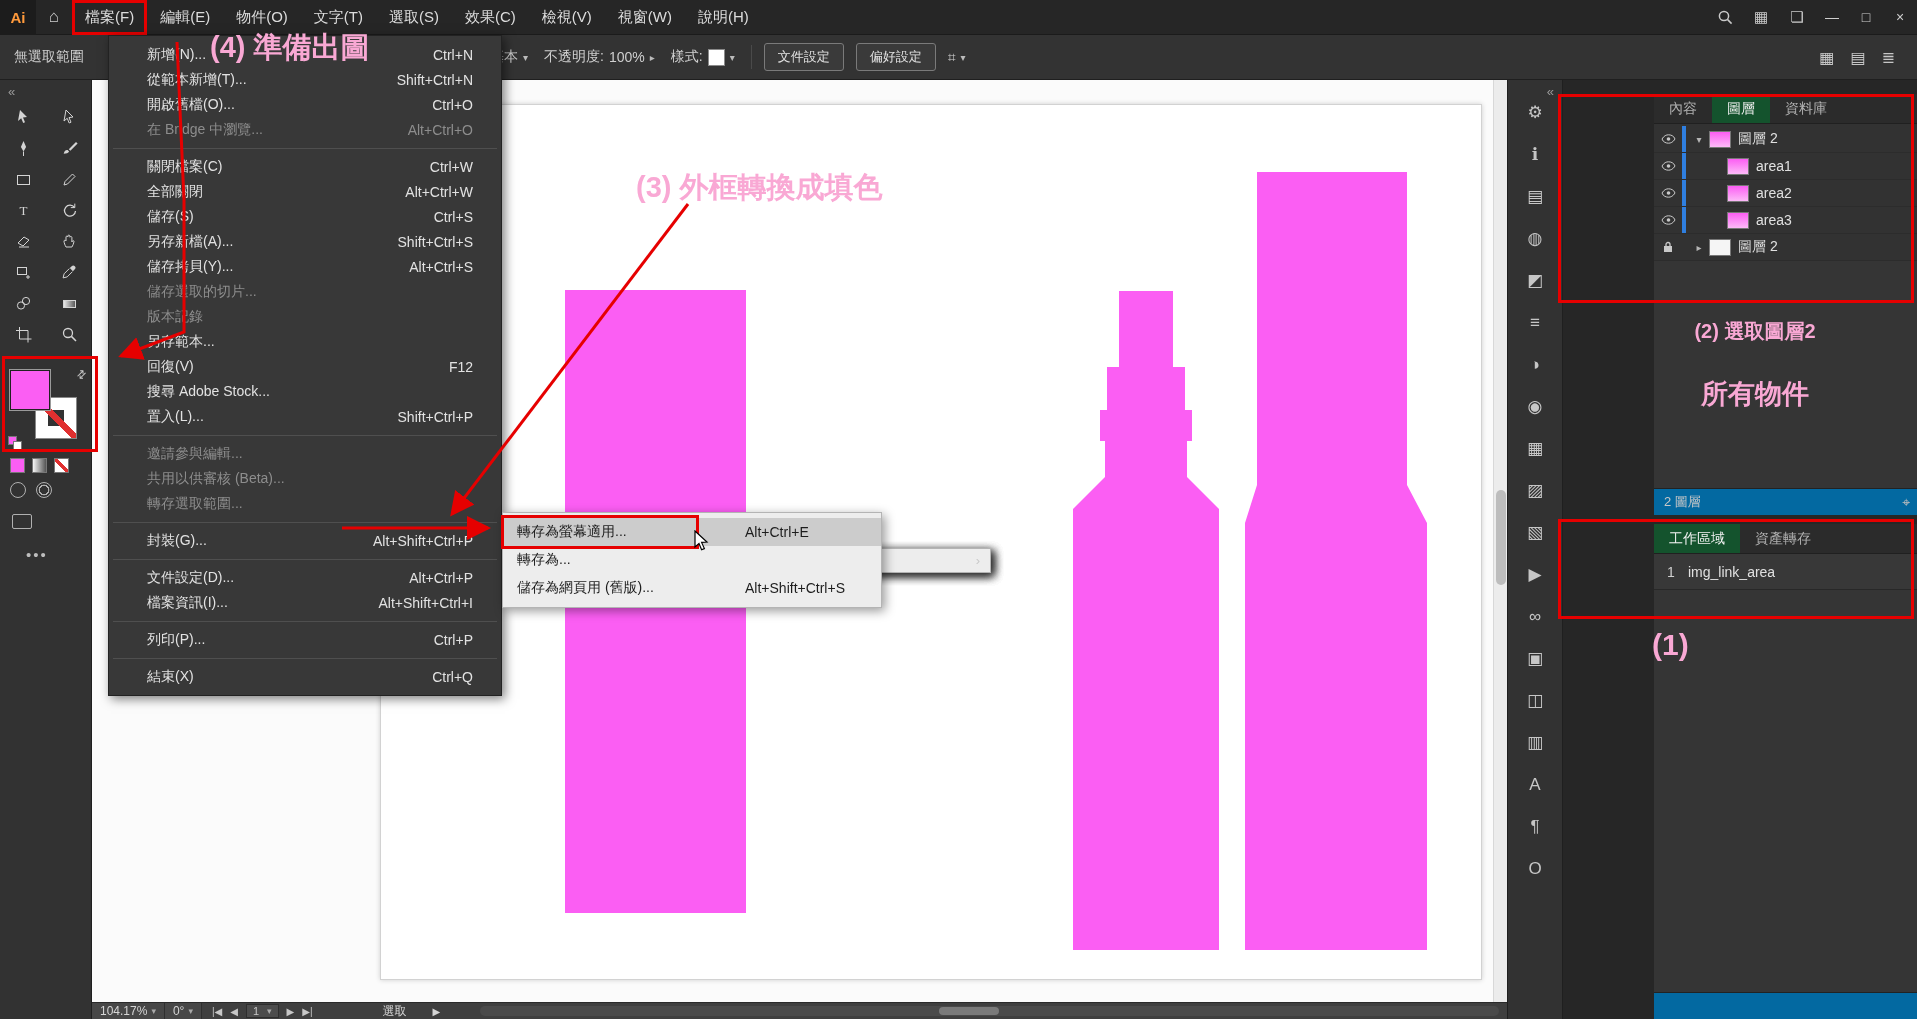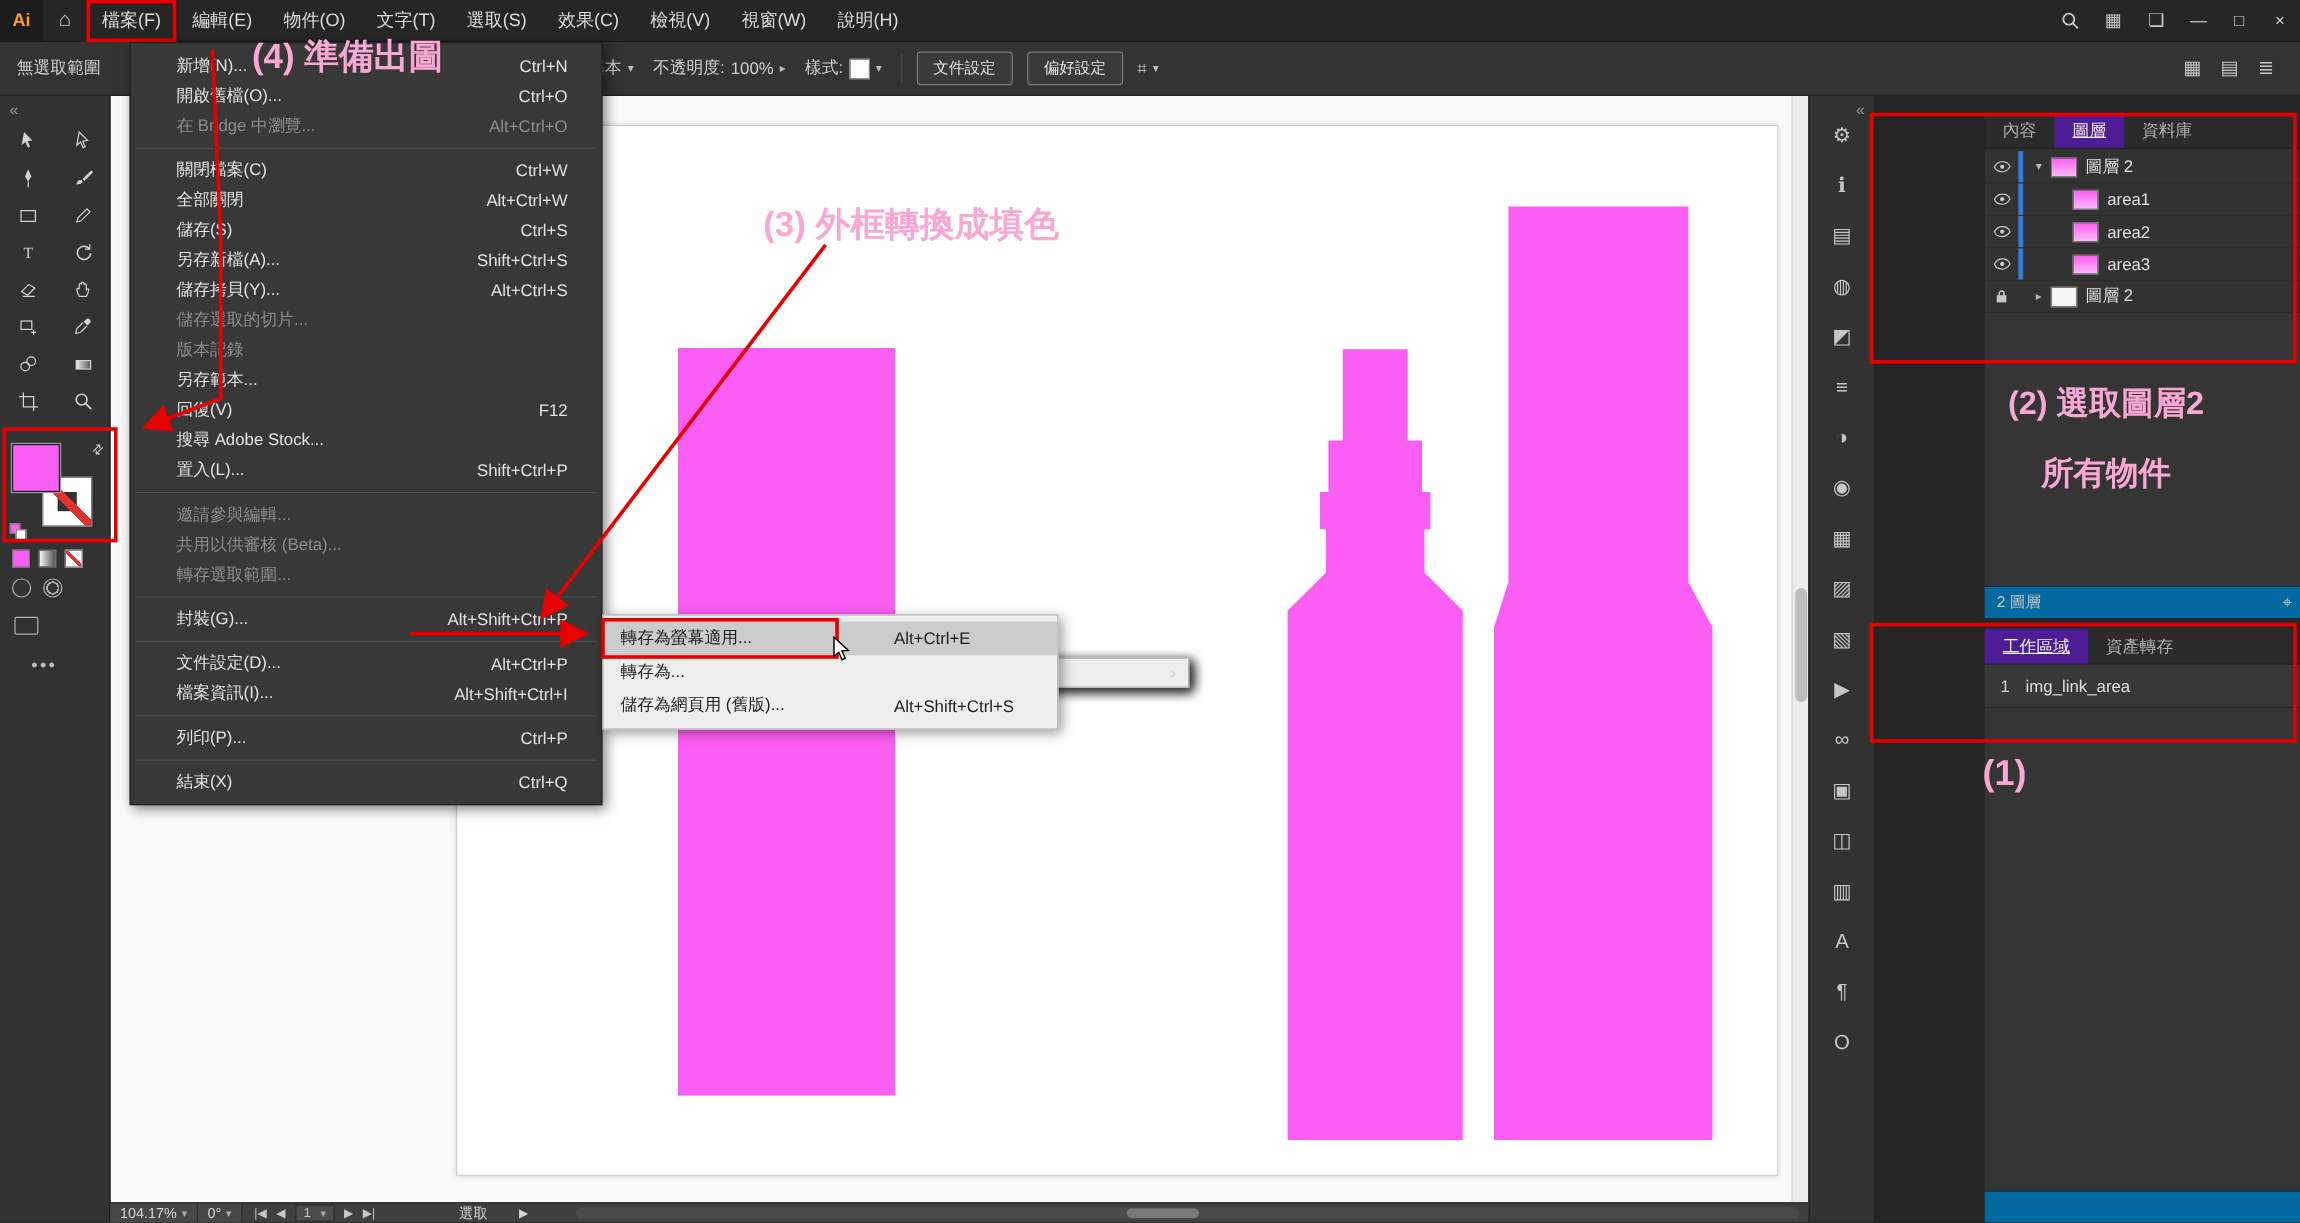--- a/index.html
+++ b/index.html
@@ -78,21 +78,21 @@
 .ps-collapse{align-self:flex-end;margin:4px 8px 2px 0;color:#9a9a9a;font-size:13px;}
 .ps-icon{width:34px;height:23px;margin-bottom:19px;display:flex;align-items:center;justify-content:center;font-size:17px;color:#c6c6c6;}
 
 
 .panels{position:absolute;left:1651px;top:80px;width:354px;height:939px;background:#262626;z-index:5;}
 .panel{position:absolute;left:3px;right:3px;background:#323232;display:flex;flex-direction:column;}
 .layers-panel{top:14px;height:421px;}
 .artboards-panel{top:444px;bottom:0;}
 .tabbar{height:30px;background:#2b2b2b;border-bottom:1px solid #202020;display:flex;align-items:stretch;font-size:14px;color:#b0b0b0;}
 .tab{padding:0 15px;display:flex;align-items:center;}
-.tab.active{background:#4c1d95;color:#f2f2f2;text-decoration:underline;}
+.tab.active{background:#14532d;color:#f2f2f2;}
 .tab-menu{margin-left:auto;display:flex;align-items:center;padding:0 10px;color:#bdbdbd;font-size:14px;}
 .rows{padding-top:2px;}
 .layer-row{height:27px;display:flex;align-items:center;border-bottom:1px solid #2c2c2c;font-size:14px;color:#e0e0e0;}
 .lr-eye,.lr-lock{width:28px;display:flex;justify-content:center;}
 .lr-lock{display:none;}
 .layer-row.locked .lr-lock{display:flex;}
 .lr-bar{width:4px;height:100%;background:#2f7fe0;margin-right:5px;}
 .layer-row.locked .lr-bar{visibility:hidden;}
 .lr-chev{width:16px;color:#b5b5b5;font-size:10px;text-align:center;}
 .layer-row.expanded .lr-chev::before{content:'▾';}
@@ -636,20 +636,25 @@
   </div>
 
   <div class="file-menu">
 
       <div class="fm-item">
         <span class="fm-label">新增(N)...</span>
         <span class="fm-shortcut">Ctrl+N</span>
 
       </div>
 
+      <div class="fm-item">
+        <span class="fm-label">從範本新增(T)...</span>
+        <span class="fm-shortcut">Shift+Ctrl+N</span>
+
+      </div>
 
       <div class="fm-item">
         <span class="fm-label">開啟舊檔(O)...</span>
         <span class="fm-shortcut">Ctrl+O</span>
 
       </div>
 
       <div class="fm-item submenu">
         <span class="fm-label">打開最近使用過的檔案(F)</span>
         <span class="fm-shortcut"></span>
@@ -860,21 +865,21 @@
       </defs>
       <polyline points="177,42 184,200 184,332 121,356" fill="none" stroke="#e60000" stroke-width="3" marker-end="url(#ah)"></polyline>
       <polyline points="688,204 452,514" fill="none" stroke="#e60000" stroke-width="3" marker-end="url(#ah)"></polyline>
       <polyline points="342,528 488,528" fill="none" stroke="#e60000" stroke-width="3" marker-end="url(#ah)"></polyline>
     </svg>
     <div class="ann-box" style="left:2px;top:356px;width:96px;height:96px;"></div>
     <div class="ann-box" style="left:1558px;top:94px;width:356px;height:209px;"></div>
     <div class="ann-box" style="left:1558px;top:519px;width:356px;height:100px;"></div>
     <div class="ann-text" style="left:180px;top:28px;font-size:29px;">(4) 準備出圖</div>
     <div class="ann-text" style="left:606px;top:168px;font-size:29px;">(3) 外框轉換成填色</div>
-    <div class="ann-text" style="left:1580px;top:318px;width:320px;text-align:center;font-size:27px;">(2) 選取圖層2</div>
+    <div class="ann-text" style="left:1580px;top:318px;width:320px;text-align:center;font-size:20px;">(2) 選取圖層2</div>
     <div class="ann-text" style="left:1580px;top:376px;width:320px;text-align:center;font-size:27px;">所有物件</div>
     <div class="ann-text" style="left:1622px;top:628px;font-size:30px;">(1)</div>
   </div>
 
   <svg class="cursor" style="left:694px;top:530px;" width="20" height="22" viewBox="0 0 20 22">
     <path d="M1 1 L13 12 L7.6 12.4 L10.4 18.6 L7.6 19.8 L5 13.6 L1 17 Z" fill="#ffffff" stroke="#000000" stroke-width="1.2"></path>
   </svg>
 
 </div>
 

